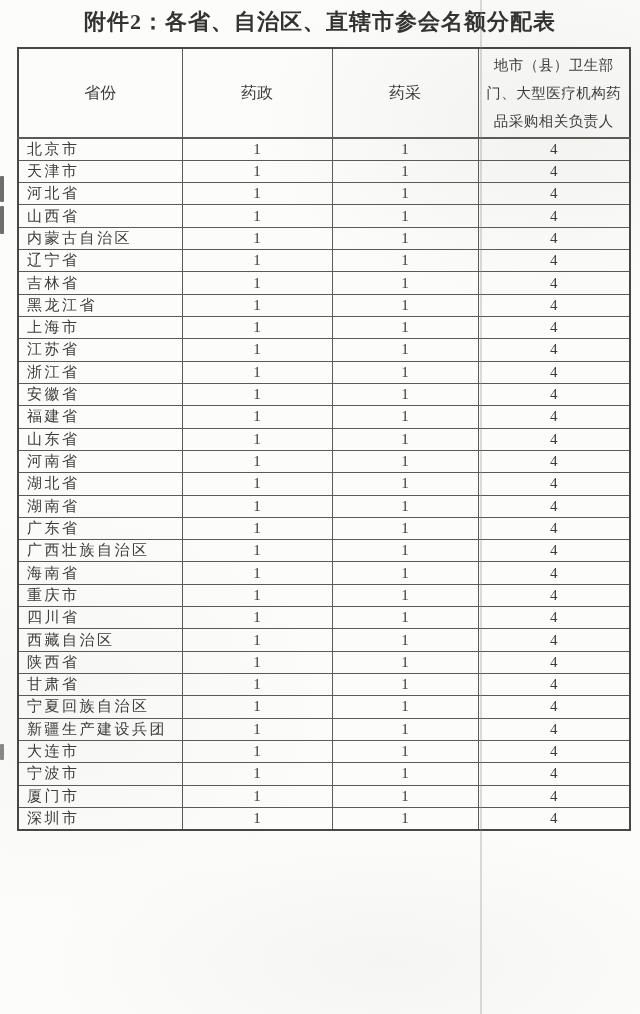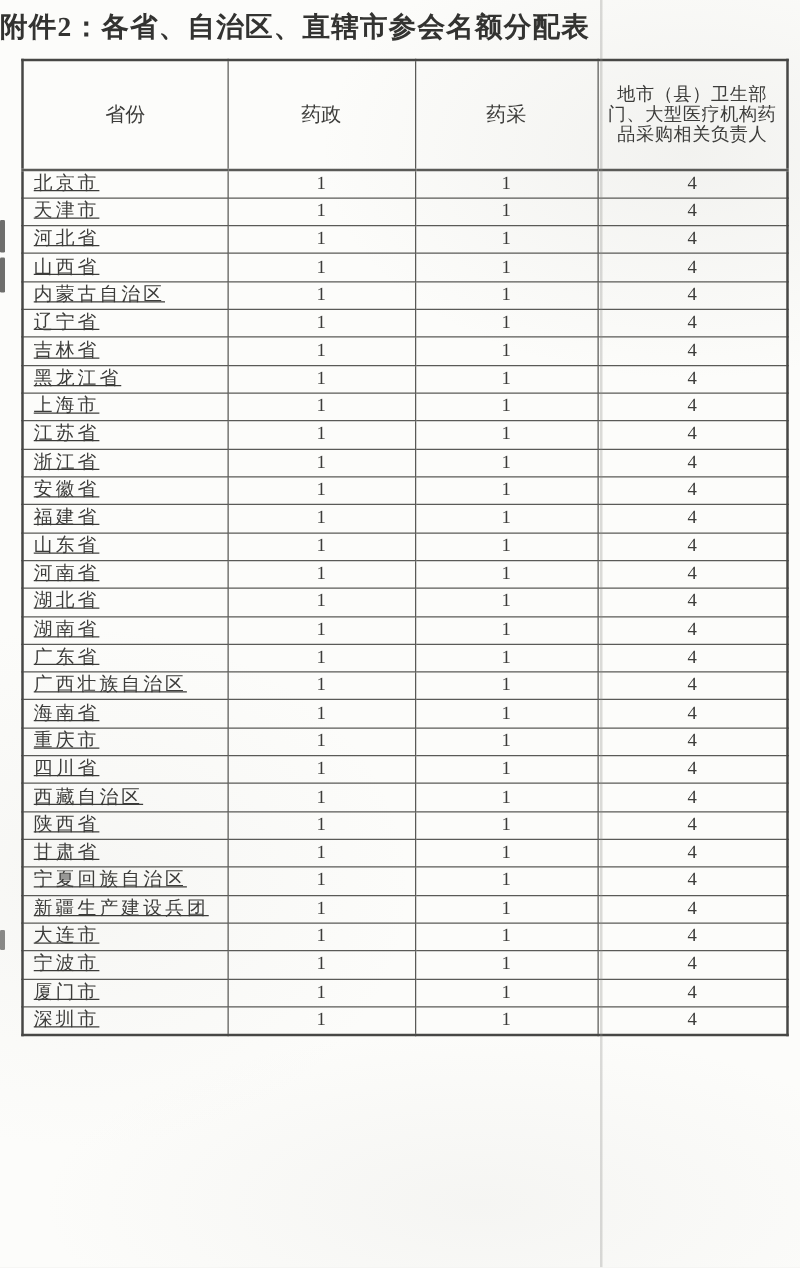--- a/index.html
+++ b/index.html
@@ -17,20 +17,21 @@
       radial-gradient(ellipse 380px 300px at 10% 70%, rgba(200,200,195,0.10), transparent 70%),
       radial-gradient(ellipse 500px 200px at 60% 95%, rgba(195,195,190,0.12), transparent 70%),
       #fcfcfa;
   }
 
   .doc-title {
     position: absolute;
     top: 7px;
     left: 0;
     width: 100%;
+    text-align: center;
     font-size: 22px;
     font-weight: bold;
     letter-spacing: 1px;
     color: #333331;
   }
 
   table.alloc-table {
     position: absolute;
     top: 47px;
     left: 17px;
@@ -48,35 +49,34 @@
   .alloc-table thead th {
     height: 88px;
     font-weight: normal;
     font-size: 16px;
     text-align: center;
     vertical-align: middle;
     border-bottom-width: 2px;
   }
   .alloc-table thead th.h-last {
     font-size: 14.5px;
-    line-height: 16px;
+    line-height: 28px;
     padding: 2px 5px;
     letter-spacing: 0.5px;
   }
   .alloc-table tbody td {
     height: 22.32px;
     font-size: 15px;
     line-height: 1;
     vertical-align: middle;
   }
   td.cell-province {
     text-align: left;
     padding-left: 8px;
     letter-spacing: 2.5px;
-    text-decoration: underline;
   }
   td.cell-num { text-align: center; }
 
   
   .fold-line {
     position: absolute;
     left: 480px;
     top: 0;
     width: 2px;
     height: 1014px;

